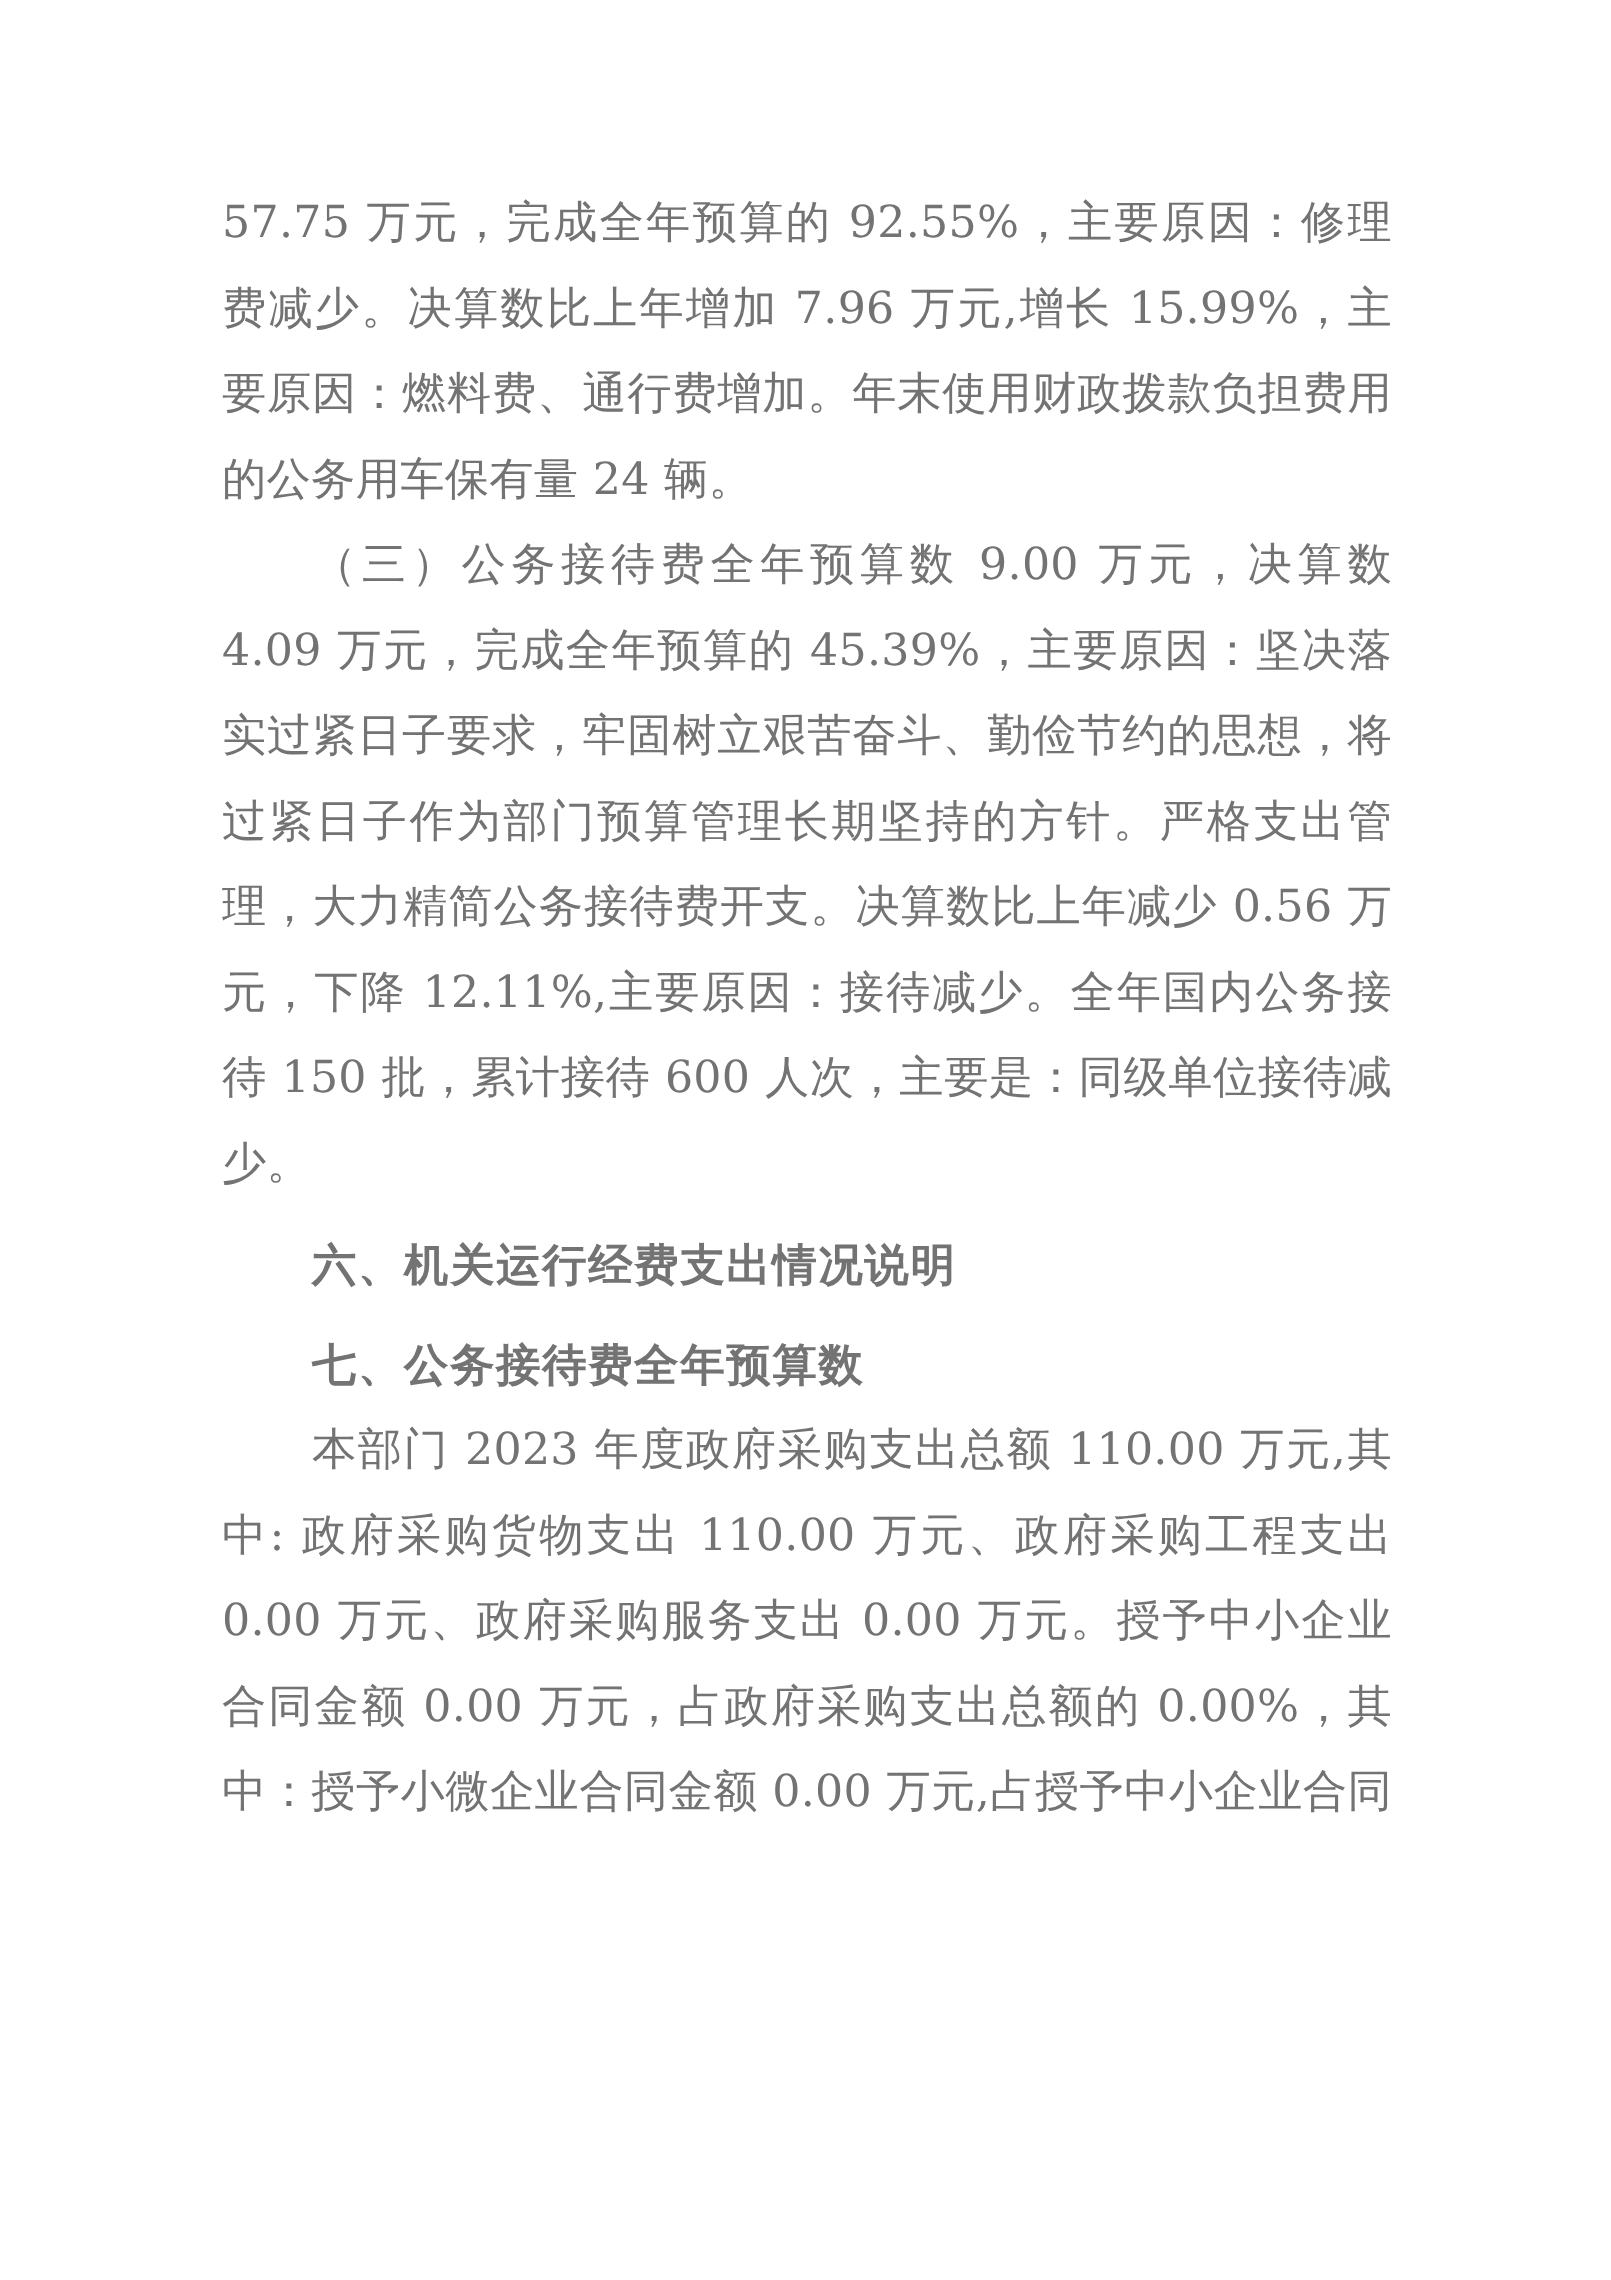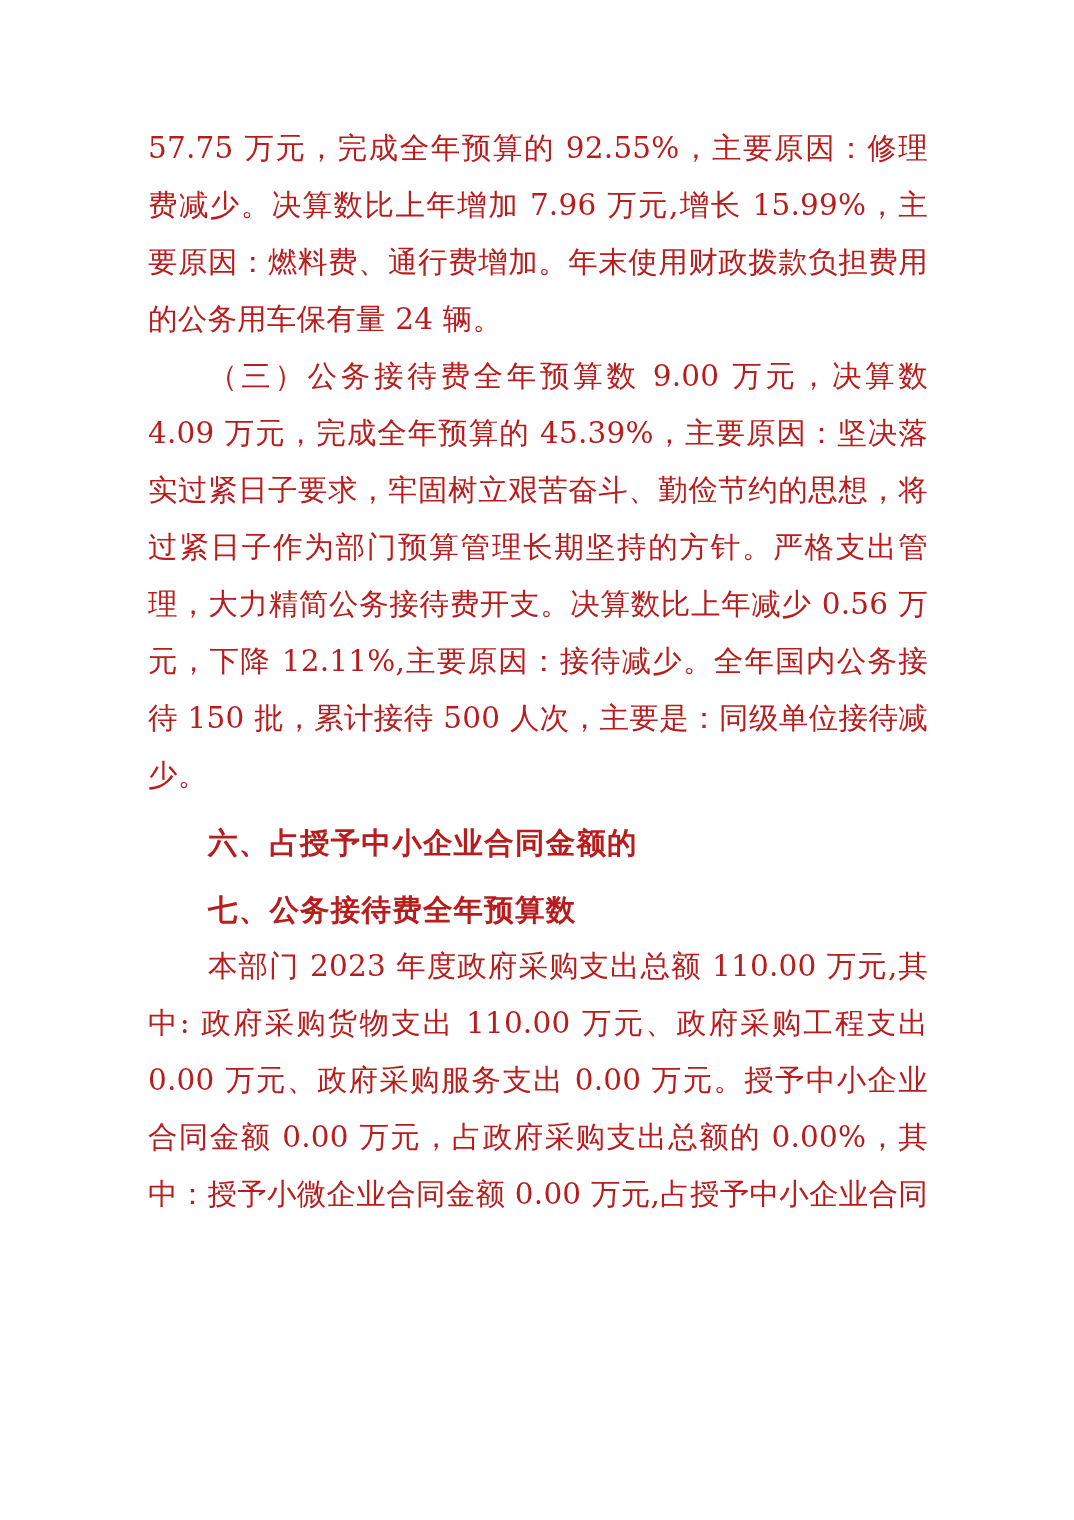--- a/index.html
+++ b/index.html
@@ -7,21 +7,21 @@
     padding: 0;
     background: #ffffff;
   }
   .page {
     position: relative;
     width: 1074px;
     height: 1236px;
     background: #ffffff;
     box-sizing: border-box;
     font-family: "DejaVu Serif", "Liberation Serif", serif;
-    color: #b91c1c;
+    color: #737373;
     overflow: hidden;
   }
   .content {
     position: absolute;
     left: 148px;
     top: 120px;
     width: 780px;
   }
   .para {
     font-size: 29.5px;
@@ -55,23 +55,23 @@
   }
 </style>
 </head>
 <body>
 
 <div class="page">
   <div class="content">
 
     <p class="para">57.75 万元，完成全年预算的 92.55%，主要原因：修理费减少。决算数比上年增加 7.96 万元,增长 15.99%，主要原因：燃料费、通行费增加。年末使用财政拨款负担费用的公务用车保有量 24 辆。</p>
 
-    <p class="para indent">（三）公务接待费全年预算数 9.00 万元，决算数 4.09 万元，完成全年预算的 45.39%，主要原因：坚决落实过紧日子要求，牢固树立艰苦奋斗、勤俭节约的思想，将过紧日子作为部门预算管理长期坚持的方针。严格支出管理，大力精简公务接待费开支。决算数比上年减少 0.56 万元，下降 12.11%,主要原因：接待减少。全年国内公务接待 150 批，累计接待 500 人次，主要是：同级单位接待减少。</p>
+    <p class="para indent">（三）公务接待费全年预算数 9.00 万元，决算数 4.09 万元，完成全年预算的 45.39%，主要原因：坚决落实过紧日子要求，牢固树立艰苦奋斗、勤俭节约的思想，将过紧日子作为部门预算管理长期坚持的方针。严格支出管理，大力精简公务接待费开支。决算数比上年减少 0.56 万元，下降 12.11%,主要原因：接待减少。全年国内公务接待 150 批，累计接待 600 人次，主要是：同级单位接待减少。</p>
 
-    <h2 class="heading">六、占授予中小企业合同金额的</h2>
+    <h2 class="heading">六、机关运行经费支出情况说明</h2>
 
 
     <h2 class="heading">七、公务接待费全年预算数</h2>
 
     <p class="para indent">本部门 2023 年度政府采购支出总额 110.00 万元,其中: 政府采购货物支出 110.00 万元、政府采购工程支出 0.00 万元、政府采购服务支出 0.00 万元。授予中小企业合同金额 0.00 万元，占政府采购支出总额的 0.00%，其中：授予小微企业合同金额 0.00 万元,占授予中小企业合同金额的 0.00%。货物采购授予中小企业合同金额占货物支出金额的 70%，工程采购授予中小企业合同金额占工程支出金额的 20%，服务</p>
 
   </div>
 
   <div class="footer">— 20 —</div>
 </div>

